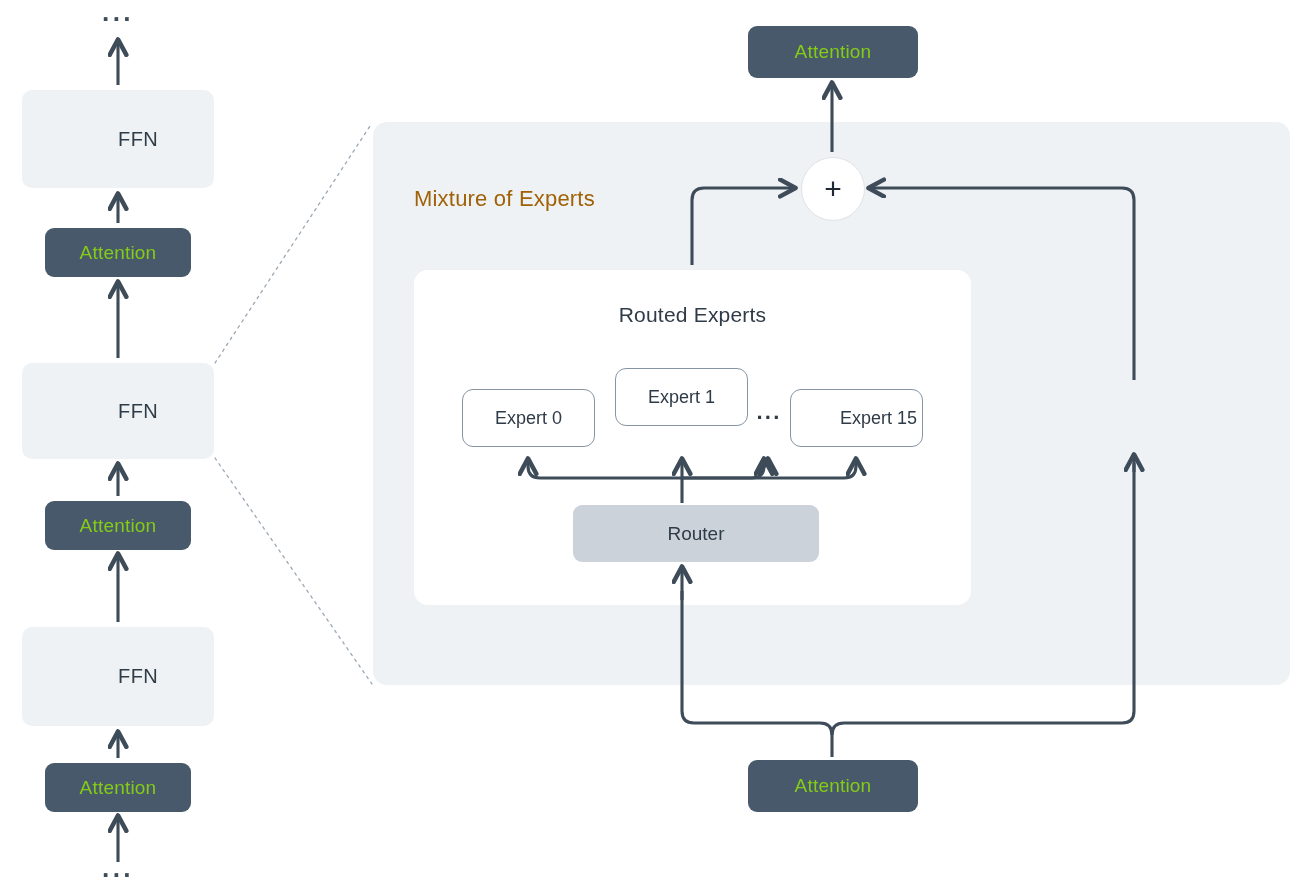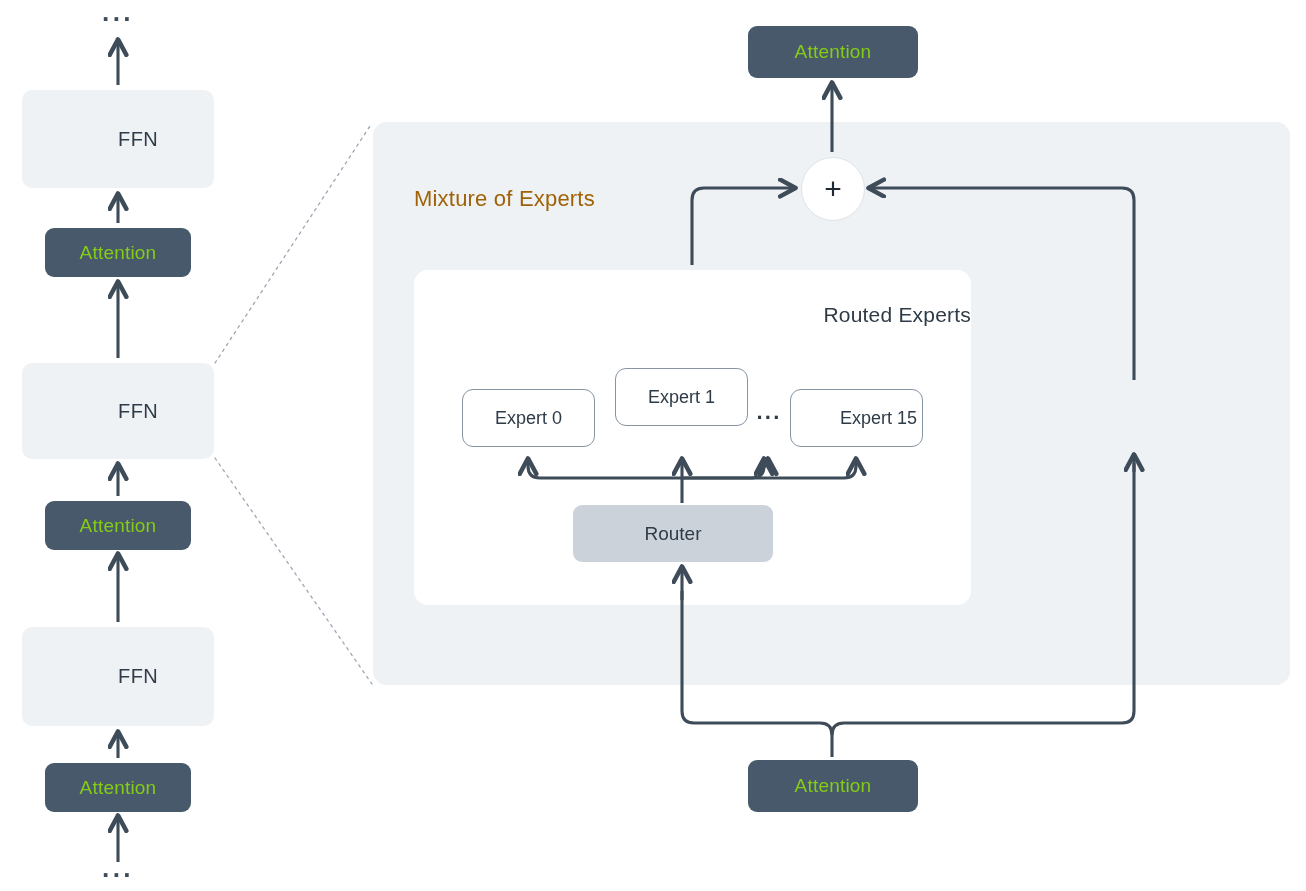--- a/index.html
+++ b/index.html
@@ -35,35 +35,35 @@
   }
   #moe-title{
     position:absolute;left:414px;top:155px;z-index:3;
     font-size:22px;color:#a16207;letter-spacing:.2px;white-space:nowrap;margin-top:31px;
   }
   #routed-card{
     position:absolute;left:414px;top:270px;width:557px;height:335px;
     background:#ffffff;border-radius:14px;z-index:1;
   }
   #routed-title{
-    position:absolute;left:414px;top:303px;width:557px;text-align:right;z-index:3;
+    position:absolute;left:414px;top:303px;width:557px;text-align:center;z-index:3;
     font-size:21px;color:#2f3b47;letter-spacing:.2px;
   }
 
   .box-expert{
     background:#ffffff;border:1.5px solid #8795a3;border-radius:11px;
     color:#2f3b47;font-size:18px;
   }
   #expert-ellipsis{
     position:absolute;left:757px;top:405px;width:24px;height:26px;z-index:3;
     display:flex;align-items:center;justify-content:center;
     color:#2f3b47;font-size:22px;font-weight:700;letter-spacing:1px;
   }
   #router-box{
-    position:absolute;left:573px;top:505px;width:200px;height:57px;z-index:3;
+    position:absolute;left:573px;top:505px;width:246px;height:57px;z-index:3;
     background:#ccd2d9;border-radius:9px;color:#2f3b47;font-size:19px;
     display:flex;align-items:center;justify-content:center;
   }
   #shared-expert{
     position:absolute;left:1031px;top:385px;width:207px;height:65px;z-index:3;
     background:#3b82f6;border-radius:11px;color:#ffffff;font-size:19px;
     display:flex;align-items:center;justify-content:center;letter-spacing:.2px;
   }
   #plus-circle{
     position:absolute;left:801px;top:157px;width:62px;height:62px;z-index:4;

